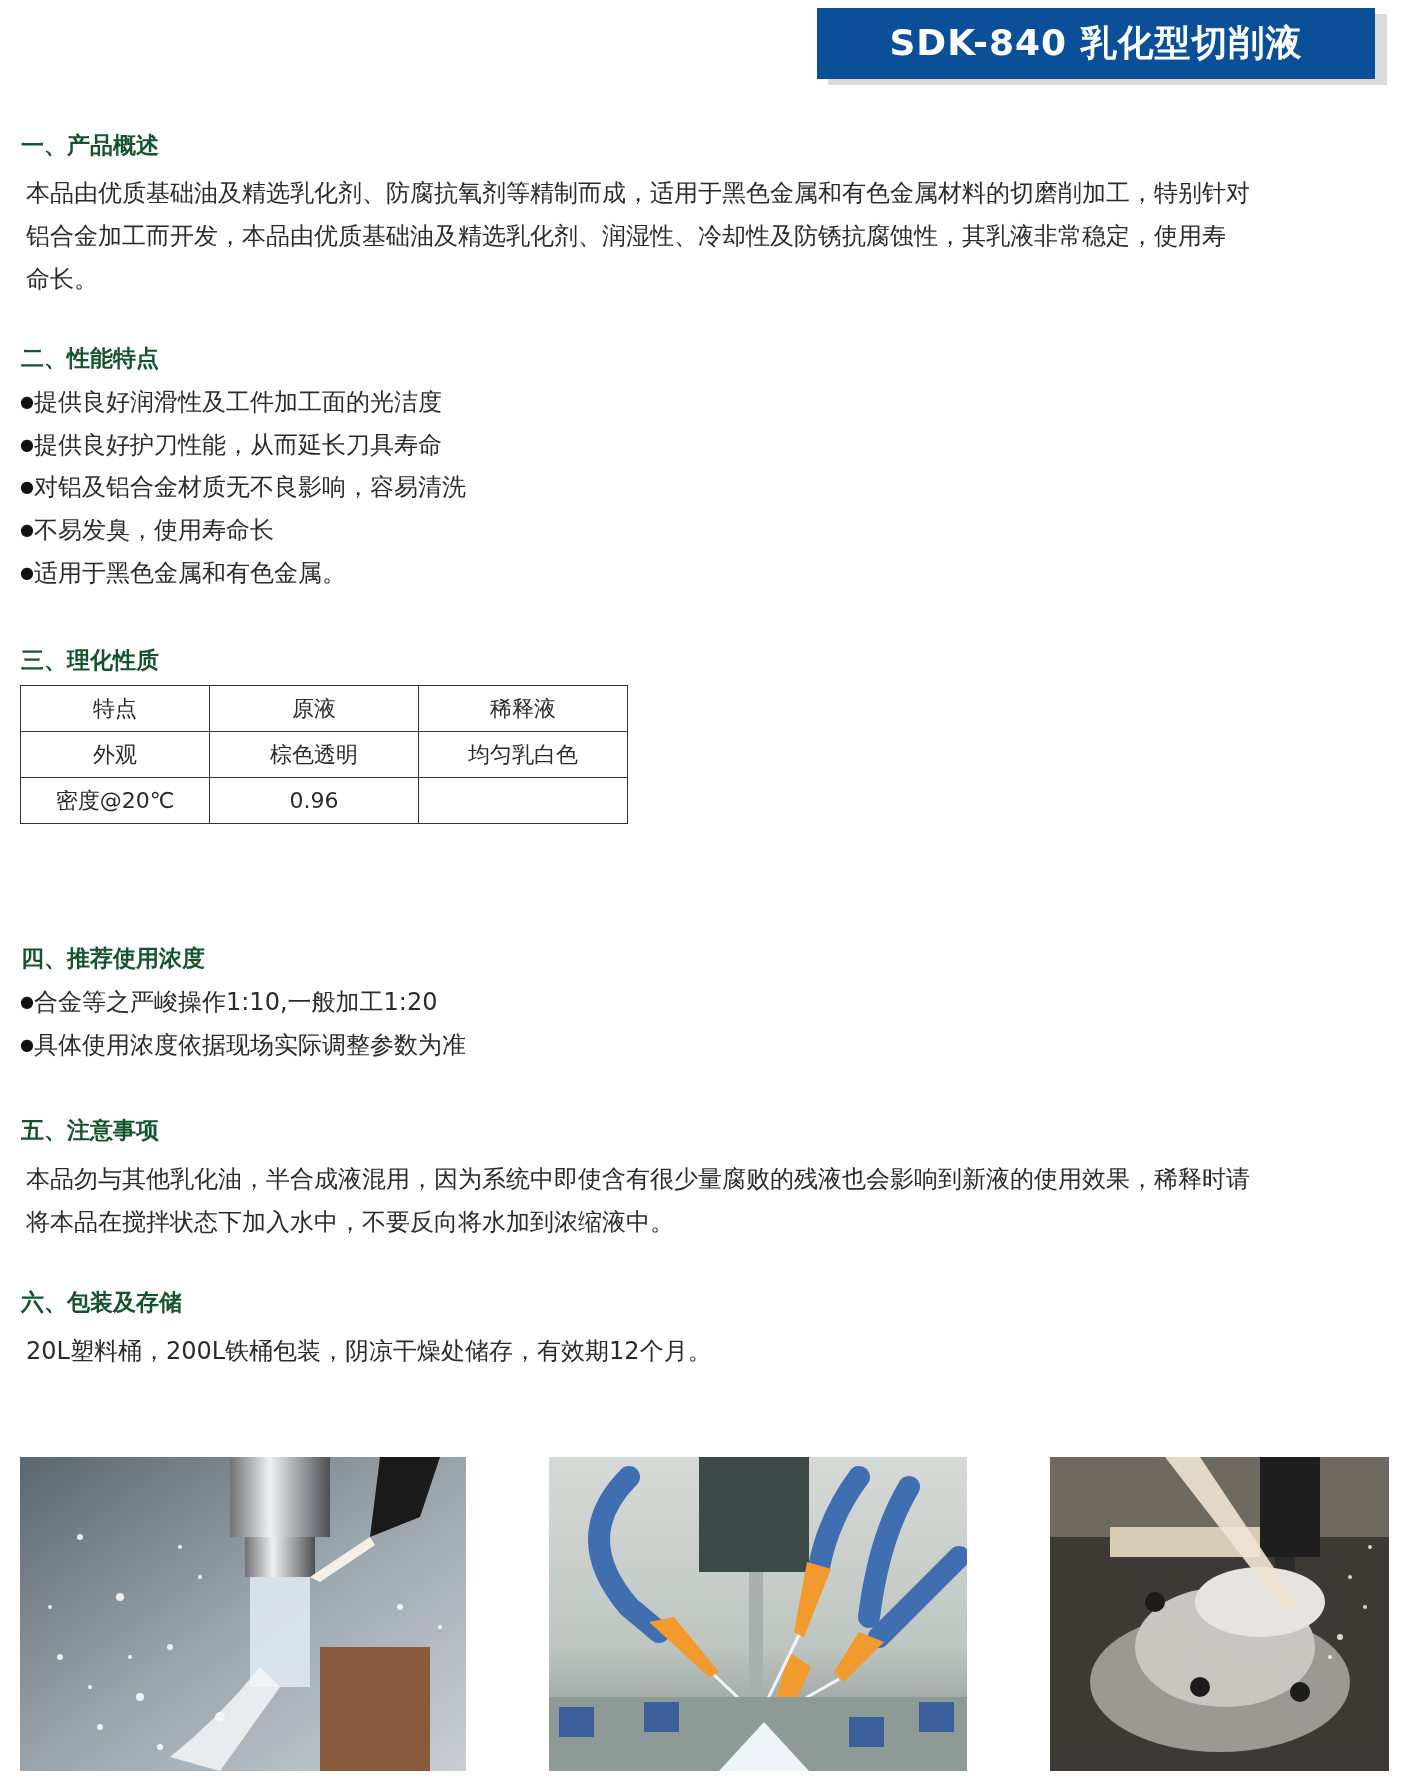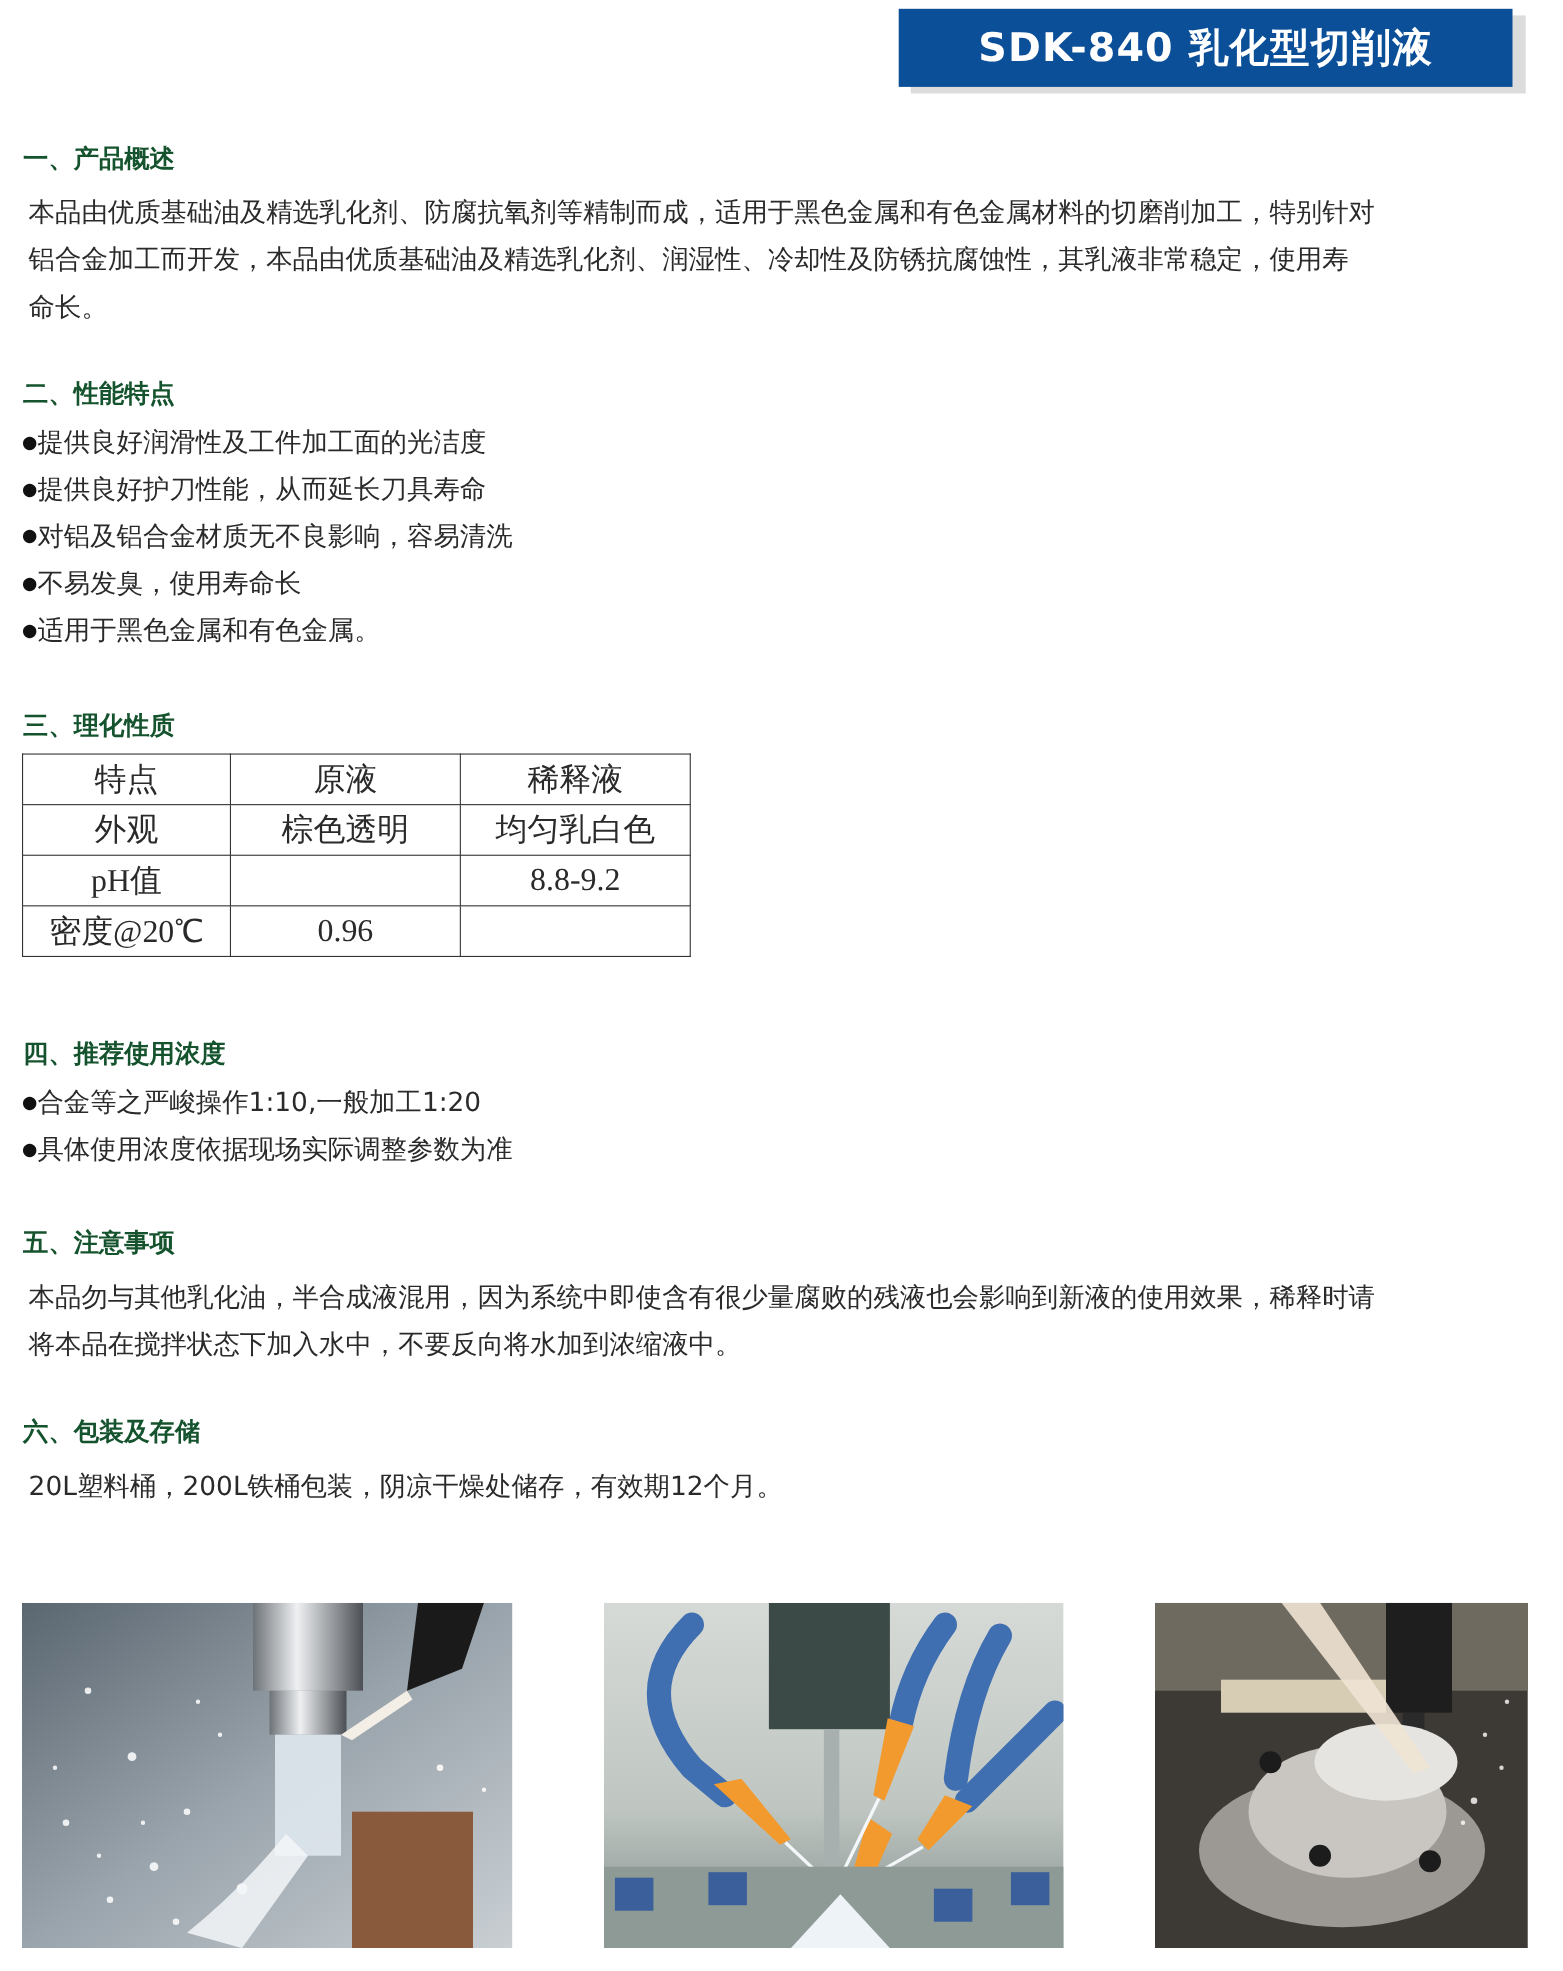--- a/index.html
+++ b/index.html
@@ -24,21 +24,21 @@
     margin: 0;
   }
   .text-line {
     position: absolute; left: 20px; font-size: 24px; line-height: 30px;
     white-space: nowrap; color: #2a2a2a; margin: 6px;
   }
   .bullet-line { position: absolute; left: 20px; font-size: 24px; line-height: 30px; white-space: nowrap; color: #2a2a2a; }
   .bullet-dot { display: inline-block; width: 14px; font-size: 16px; vertical-align: 3px; color: #111; }
   table.props {
     position: absolute; left: 20px; top: 685px;
-    border-collapse: collapse; font-size: 29px; color: #2a2a2a; font-family: Liberation Serif, serif;
+    border-collapse: collapse; font-size: 22px; color: #2a2a2a;
   }
   table.props td {
     border: 1.5px solid #333333; height: 45px; text-align: center; padding: 0;
   }
   table.props td.c1 { width: 188px; }
   table.props td.c2 { width: 208px; }
   table.props td.c3 { width: 208px; }
   .photo {
     position: absolute; top: 1457px; height: 314px; overflow: hidden;
   }
@@ -69,25 +69,20 @@
   <tbody>
       <tr>
     <td class="c1">特点</td>
     <td class="c2">原液</td>
     <td class="c3">稀释液</td>
   </tr>
   <tr>
     <td class="c1">外观</td>
     <td class="c2">棕色透明</td>
     <td class="c3">均匀乳白色</td>
-  </tr>
-  <tr>
-    <td class="c1">pH值</td>
-    <td class="c2"></td>
-    <td class="c3">8.8-9.2</td>
   </tr>
   <tr>
     <td class="c1">密度@20℃</td>
     <td class="c2">0.96</td>
     <td class="c3"></td>
   </tr>
 </tbody>
   </table>
 
 <h2 class="section-heading" style="top:943px">四、推荐使用浓度</h2>

